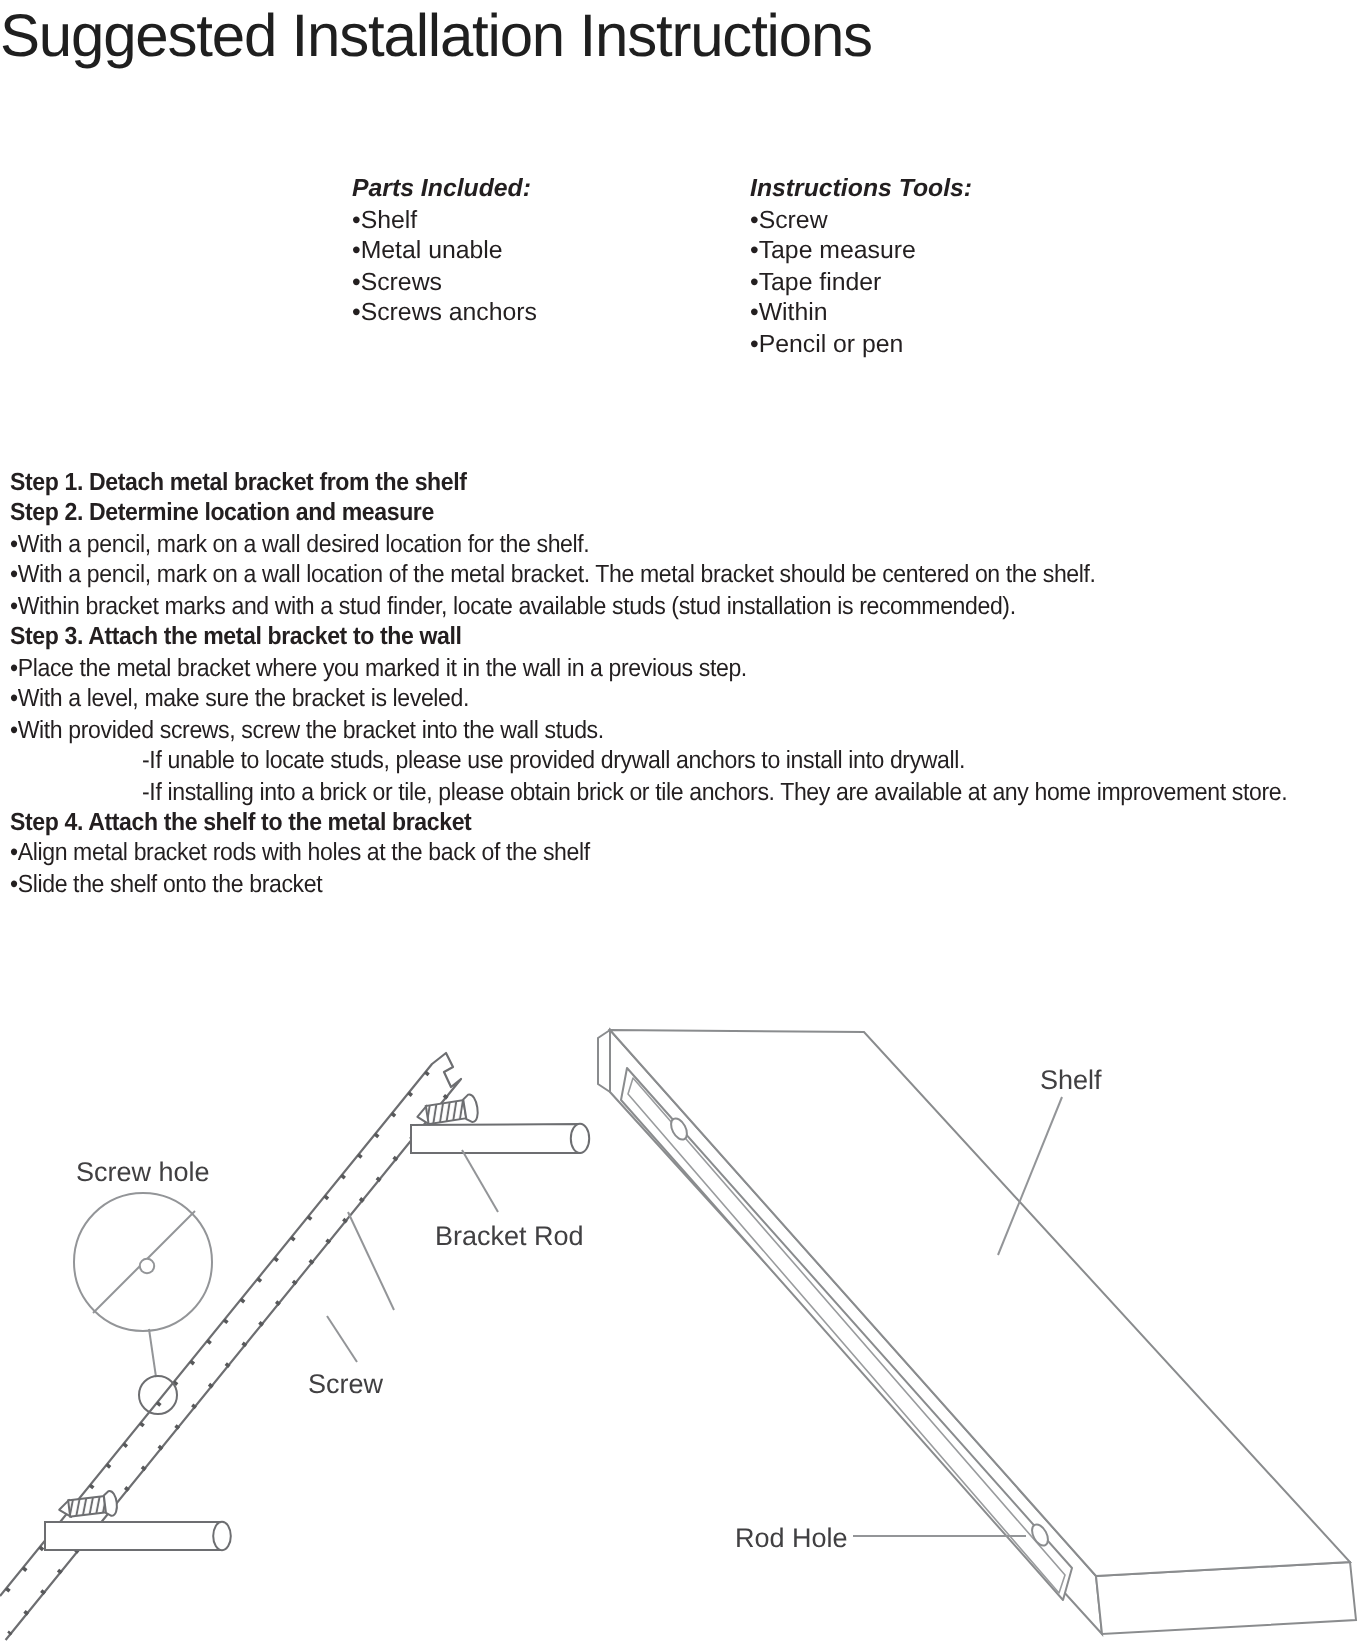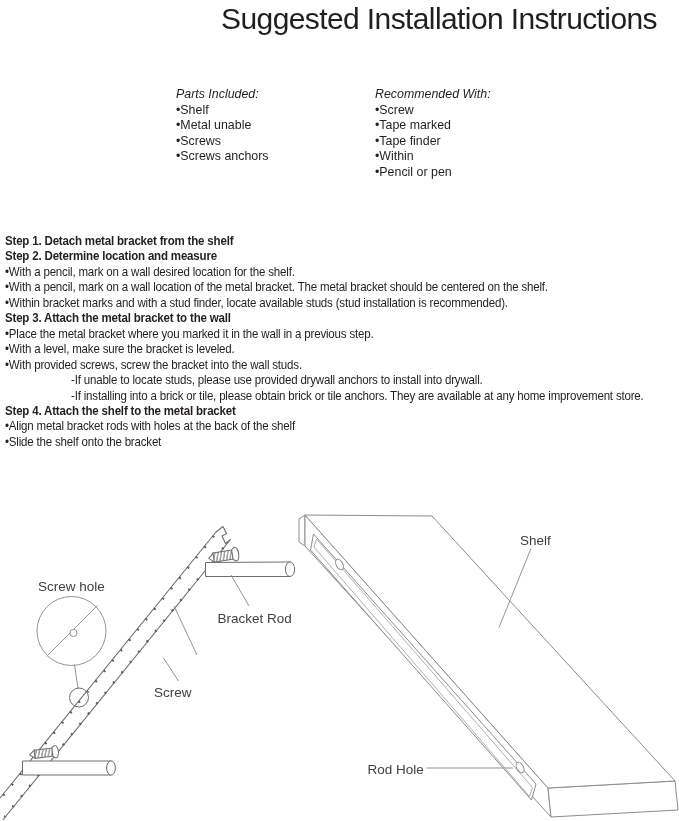--- a/index.html
+++ b/index.html
@@ -1,27 +1,27 @@
 <!DOCTYPE html>
 <html><head>
 <meta charset="utf-8">
 <style>
   html,body{margin:0;padding:0;}
   body{
     width:679px;height:821px;background:#ffffff;position:relative;overflow:hidden;
     font-family:"Liberation Sans",sans-serif;color:#231f20;
   }
   .page-title{
-    position:absolute;top:2px;left:0;width:627px;text-align:right;
-    font-size:30px;font-weight:300;letter-spacing:-0.6px;color:#1f1f1f;padding-left:30px;
+    position:absolute;top:2px;left:0;width:627px;text-align:left;
+    font-size:30px;font-weight:300;letter-spacing:-0.6px;color:#1f1f1f;
   }
   .col-list{position:absolute;top:87px;font-size:12.4px;line-height:15.6px;}
   .col-parts{left:176px;}
   .col-tools{left:375px;}
-  .col-list .list-heading{font-weight:400;font-style:italic;}
+  .col-list .list-heading{font-weight:700;font-style:italic;}
   .instructions{
     position:absolute;left:5px;top:234px;font-size:12.4px;line-height:15.45px;
     letter-spacing:-0.2px;white-space:nowrap;
     transform:scaleX(0.93);transform-origin:0 0;
   }
   .instructions .step-heading{font-weight:700;}
   .instructions .step-sub{padding-left:71px;}
   .diagram{position:absolute;left:0;top:480px;width:679px;height:341px;}
   .diagram text{font-family:"Liberation Sans",sans-serif;font-size:13.5px;fill:#414042;}
 </style>
@@ -32,23 +32,23 @@
 
 <div class="col-list col-parts">
   <div class="list-heading">Parts Included:</div>
   <div>•Shelf</div>
   <div>•Metal unable</div>
   <div>•Screws</div>
   <div>•Screws anchors</div>
 </div>
 
 <div class="col-list col-tools">
-  <div class="list-heading">Recommended With:</div>
+  <div class="list-heading">Instructions Tools:</div>
   <div>•Screw</div>
-  <div>•Tape marked</div>
+  <div>•Tape measure</div>
   <div>•Tape finder</div>
   <div>•Within</div>
   <div>•Pencil or pen</div>
 </div>
 
 <div class="instructions">
   <div class="step-heading">Step 1. Detach metal bracket from the shelf</div>
   <div class="step-heading">Step 2. Determine location and measure</div>
   <div class="step-bullet">•With a pencil, mark on a wall desired location for the shelf.</div>
   <div class="step-bullet">•With a pencil, mark on a wall location of the metal bracket. The metal bracket should be centered on the shelf.</div>

